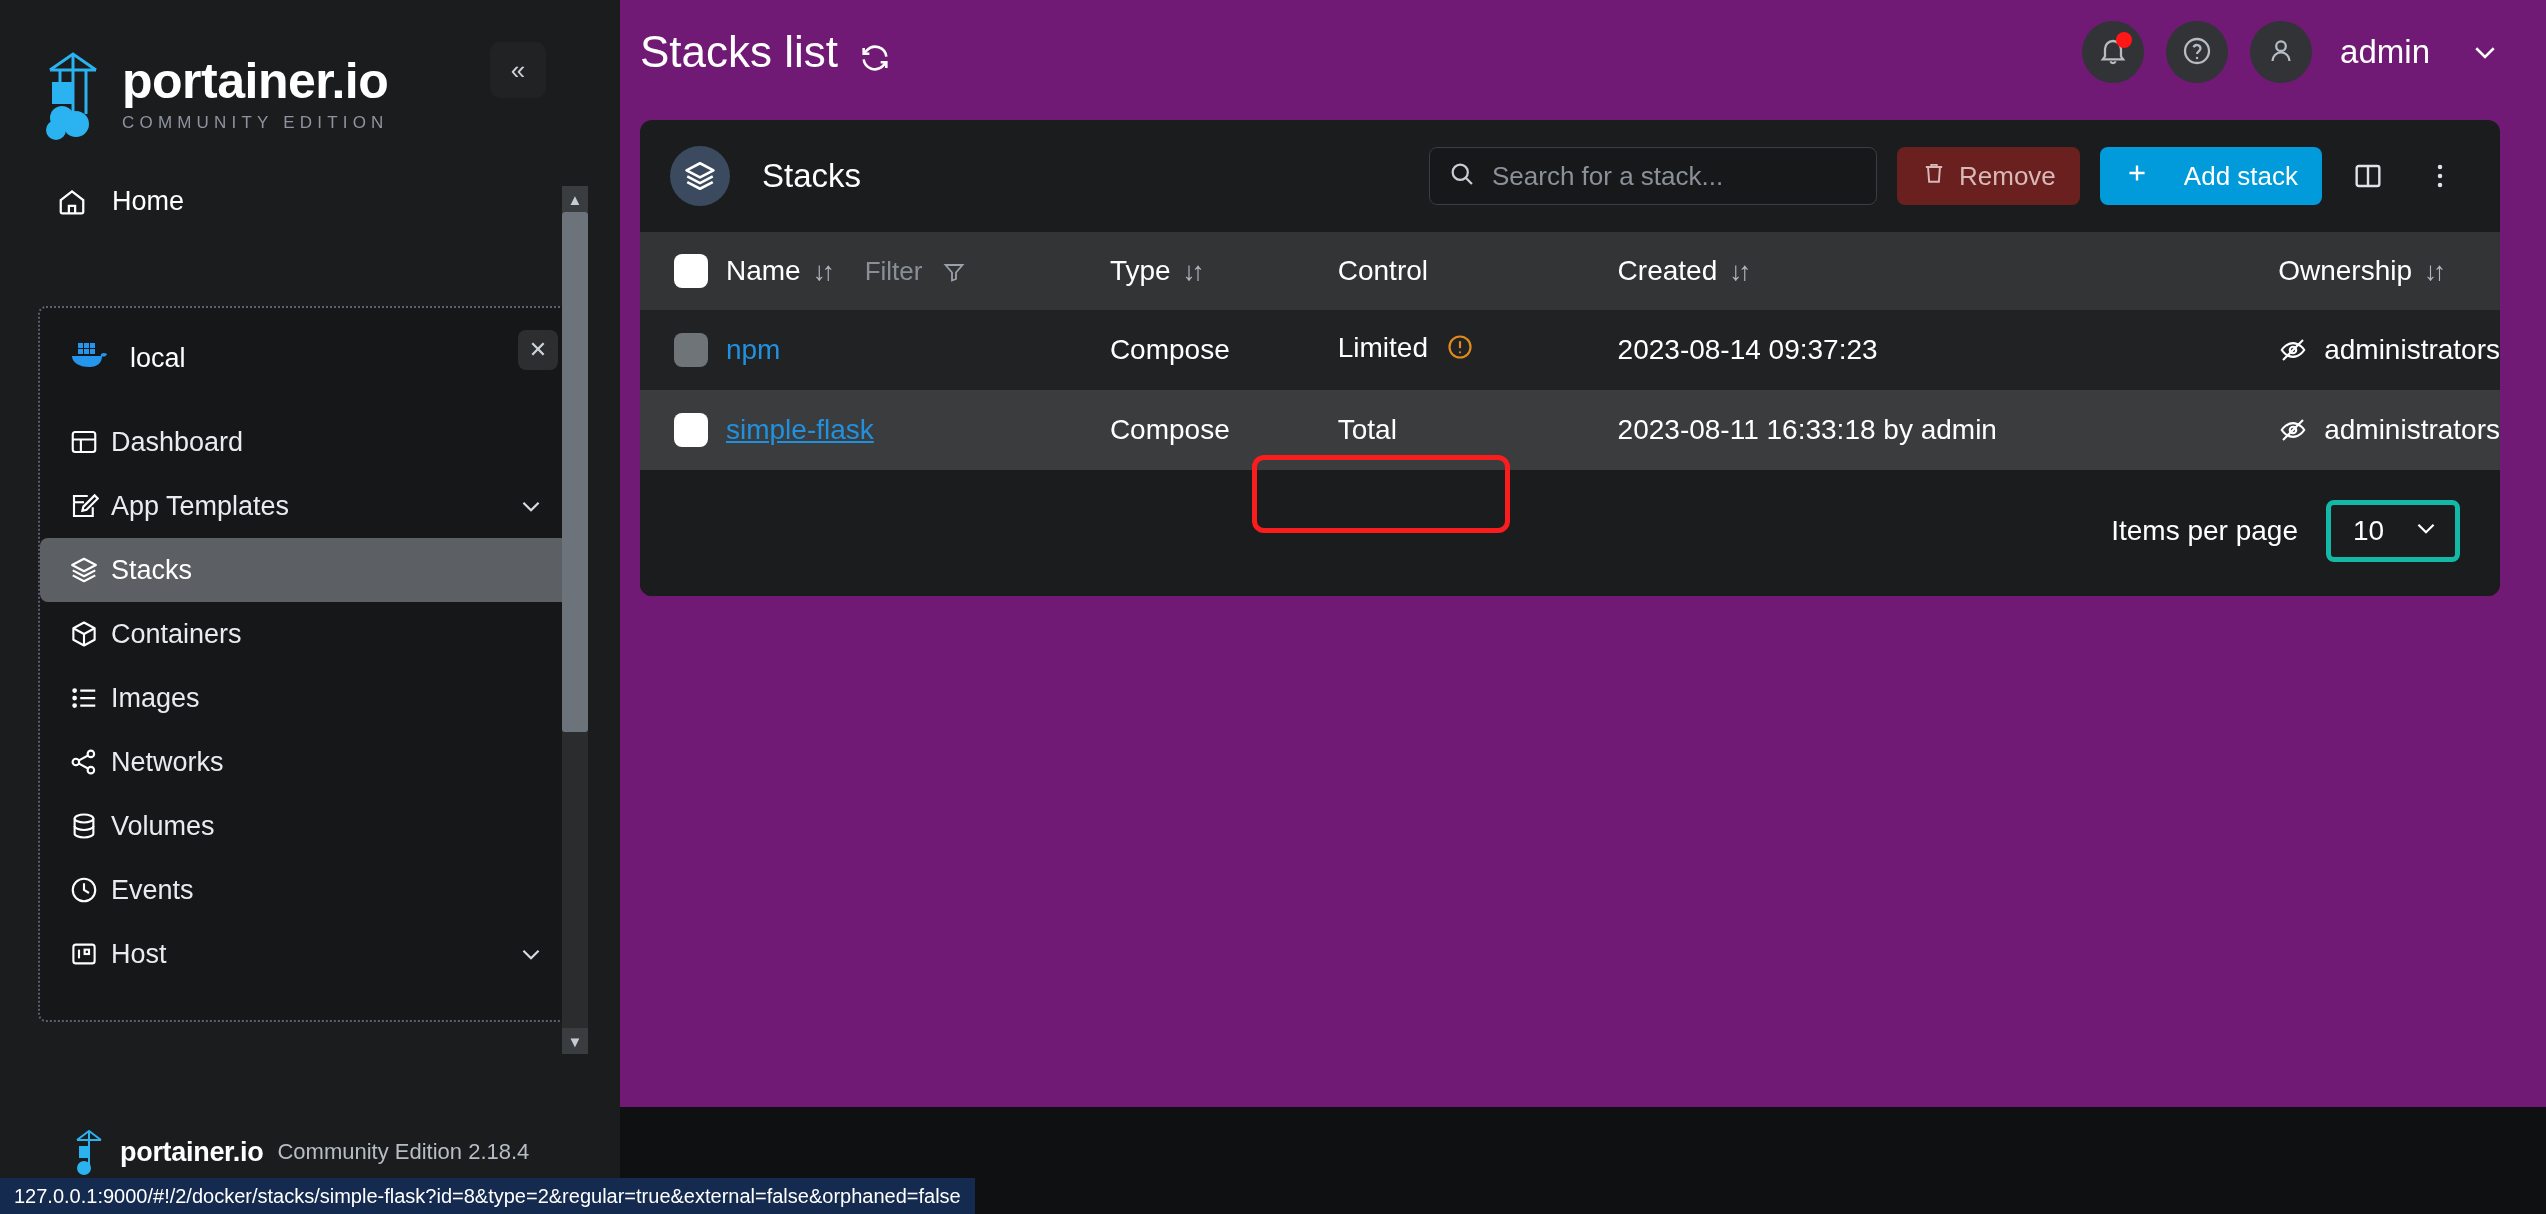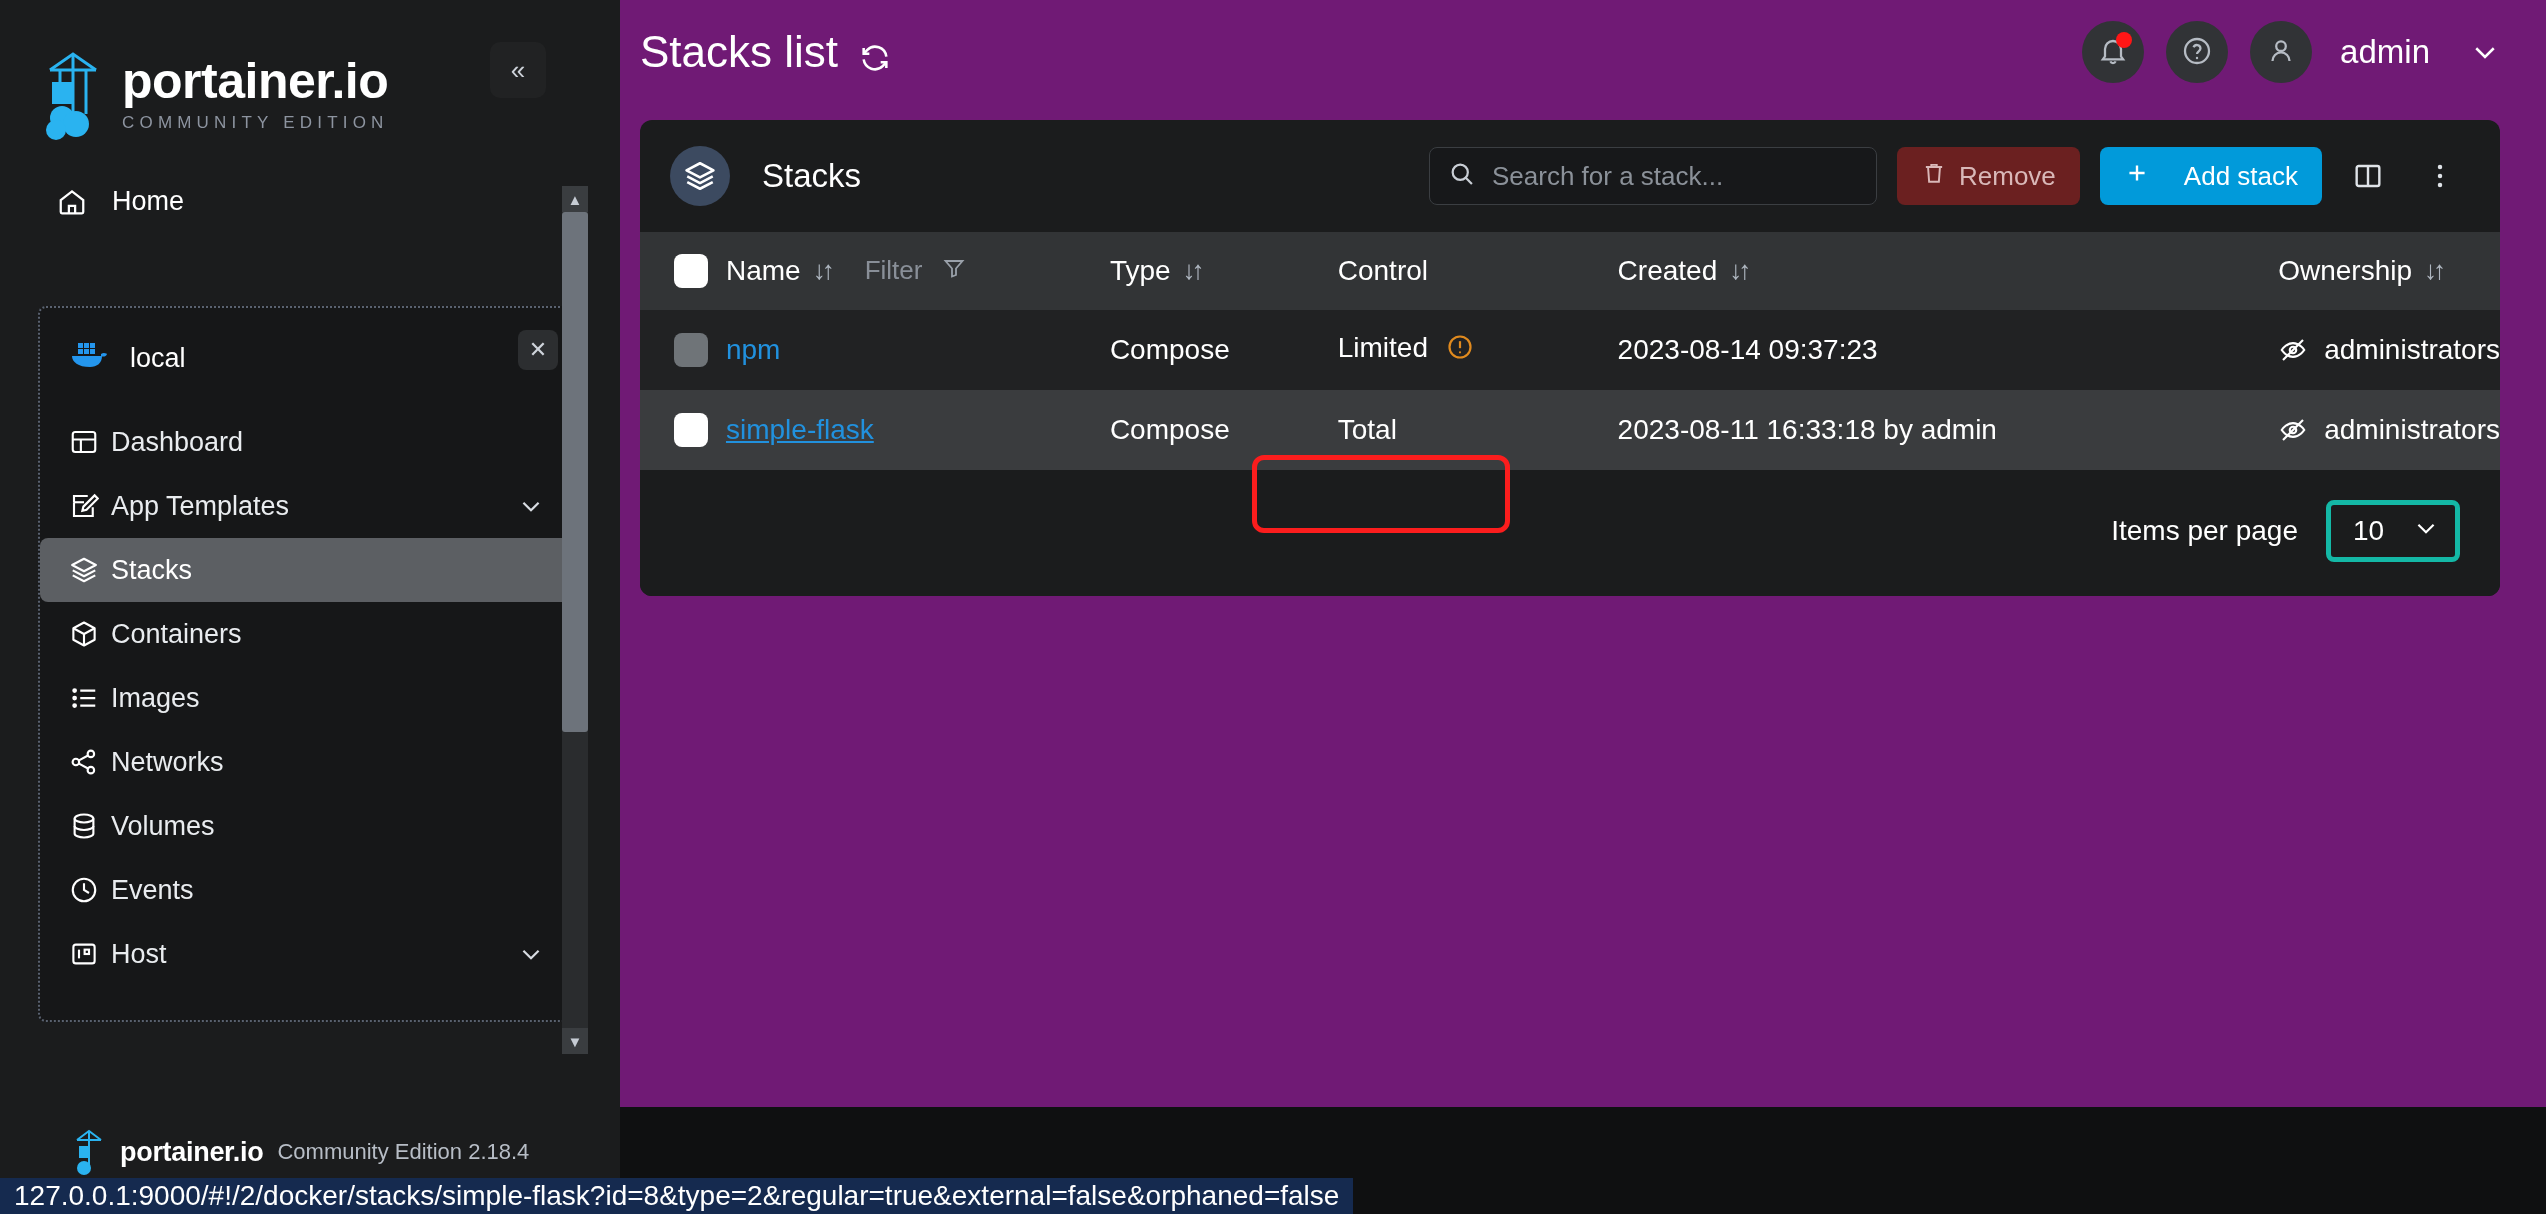--- a/index.html
+++ b/index.html
@@ -175,21 +175,21 @@
     cursor: pointer;
   }
 
   
   table { width: 100%; border-collapse: collapse; }
   thead tr { background: #323436; height: 78px; }
   th {
     text-align: left; color: #ffffff; font-size: 28px; font-weight: 400;
     padding: 0; vertical-align: middle;
   }
-  .th-inner { display: flex; gap: 12px; }
+  .th-inner { display: flex; align-items: center; gap: 12px; }
   .sort-ico { color: #aeb6c0; font-size: 26px; letter-spacing: -4px; }
   .filter-txt { color: #898f98; font-size: 26px; margin-left: 22px; }
   .funnel { width: 24px; height: 24px; margin-left: 8px; }
 
   tbody tr { height: 80px; }
   tbody tr.row-plain { background: #212223; }
   tbody tr.row-hover { background: #3a3c3e; }
   td { color: #ffffff; font-size: 28px; padding: 0; vertical-align: middle; }
 
   .cb {
@@ -230,21 +230,21 @@
     padding: 0 16px 0 22px; cursor: pointer;
   }
 
   
   .statusbar {
     position: absolute; left: 0; bottom: 0;
     height: 36px; background: #152a4f;
     display: flex; align-items: center;
     padding: 0 14px; z-index: 50;
   }
-  .statusbar span { color: #ffffff; font-size: 28px; white-space: nowrap; }
+  .statusbar span { color: #ffffff; font-size: 20px; white-space: nowrap; }
 </style>
 </head>
 <body>
 
 <div class="app">
 
   <aside class="sidebar">
 
     <div class="brand">
       <span class="brand-logo">

